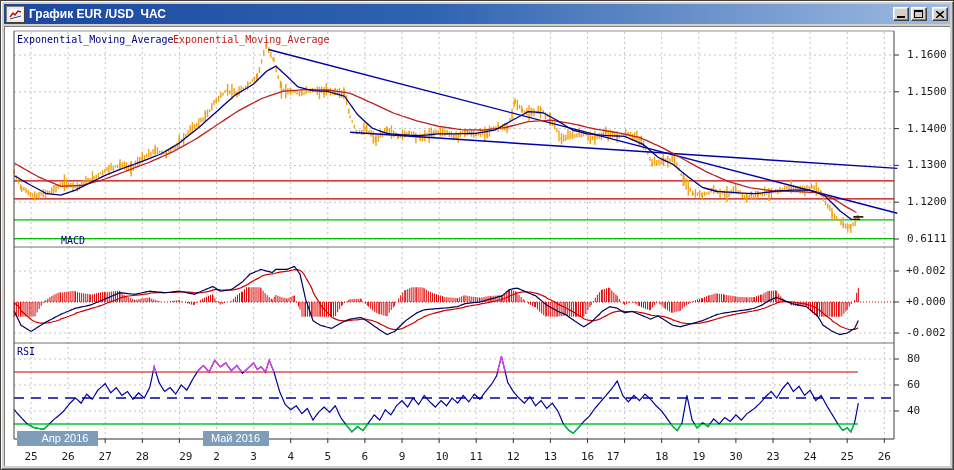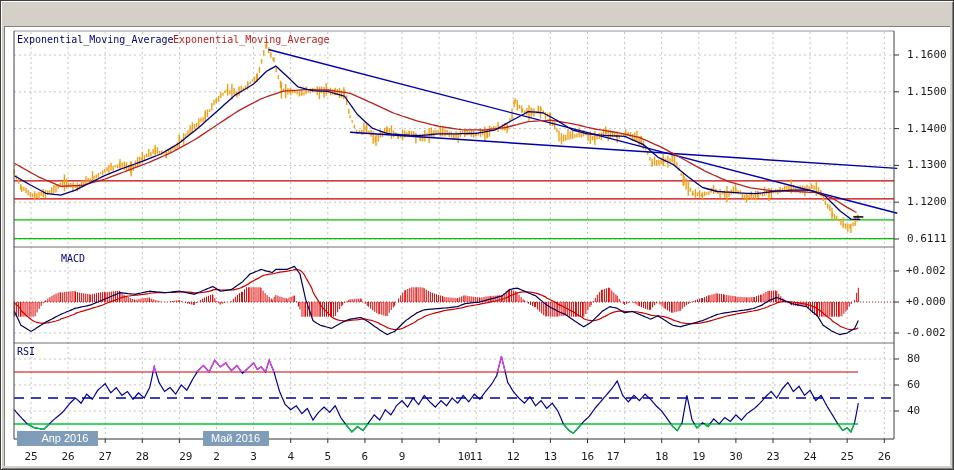--- a/index.html
+++ b/index.html
@@ -30,20 +30,44 @@
   .c-red{color:#C22020;}
   .tick{font:11px "DejaVu Sans Mono",monospace;color:#1a1a1a;white-space:pre;}
   .dlab{font:11px "DejaVu Sans Mono",monospace;color:#1a1a1a;text-align:center;}
   .badge{font:11px "Liberation Sans",sans-serif;color:#fff;background:#7F9DB9;text-align:center;
          height:15px;line-height:15px;}
 </style>
 </head>
 <body>
 
 <div class="window">
+  <div class="titlebar">
+    <span class="wicon">
+      <svg width="13" height="11" viewBox="0 0 13 11">
+        <rect x="0" y="0" width="13" height="11" fill="#fff"></rect>
+        <polyline points="1,8 4,4 6,6 9,2 12,3" fill="none" stroke="#C00000" stroke-width="1.4"></polyline>
+        <polyline points="1,10 12,7" fill="none" stroke="#2040A0" stroke-width="1"></polyline>
+      </svg>
+    </span>
+    <span class="wtitle">График EUR /USD  ЧАС</span>
+    <span class="wbtns">
+      <span class="tbtn">
+          <span class="g-min"></span>
+        </span>
+      <span class="tbtn">
+          <span class="g-max"></span>
+        </span>
+      <span class="tbtn close">
+        <svg class="g-x" width="8" height="7" viewBox="0 0 8 7">
+          <line x1="0" y1="0" x2="8" y2="7" stroke="#000" stroke-width="1.6"></line>
+          <line x1="8" y1="0" x2="0" y2="7" stroke="#000" stroke-width="1.6"></line>
+        </svg>
+      </span>
+    </span>
+  </div>
   <div class="client"></div>
   <svg id="plot" width="954" height="470">
       <g>
         <line x1="30" y1="31" x2="30" y2="438" stroke="#C4C4C4" stroke-width="1" stroke-dasharray="2,3"></line>
         <line x1="67.1" y1="31" x2="67.1" y2="438" stroke="#C4C4C4" stroke-width="1" stroke-dasharray="2,3"></line>
         <line x1="104.2" y1="31" x2="104.2" y2="438" stroke="#C4C4C4" stroke-width="1" stroke-dasharray="2,3"></line>
         <line x1="141.3" y1="31" x2="141.3" y2="438" stroke="#C4C4C4" stroke-width="1" stroke-dasharray="2,3"></line>
         <line x1="178.4" y1="31" x2="178.4" y2="438" stroke="#C4C4C4" stroke-width="1" stroke-dasharray="2,3"></line>
         <line x1="215.5" y1="31" x2="215.5" y2="438" stroke="#C4C4C4" stroke-width="1" stroke-dasharray="2,3"></line>
         <line x1="252.60000000000002" y1="31" x2="252.60000000000002" y2="438" stroke="#C4C4C4" stroke-width="1" stroke-dasharray="2,3"></line>
@@ -1037,21 +1061,21 @@
           <rect x="13" y="342" width="880" height="29"></rect>
         </clipPath>
         <clipPath id="clip-os">
           <rect x="13" y="423" width="880" height="15"></rect>
         </clipPath>
       </defs>
     </svg>
   <div id="labels">
     <div class="ind c-blue" style="left:16px;top:33px;">Exponential_Moving_Average</div>
     <div class="ind c-red" style="left:172px;top:33px;">Exponential_Moving_Average</div>
-    <div class="ind c-blue" style="left:16px;top:252px;padding-left:44px;">MACD</div>
+    <div class="ind c-blue" style="left:16px;top:234px;padding-left:44px;">MACD</div>
     <div class="ind c-blue" style="left:16px;top:345px;">RSI</div>
   <div class="tick" style="left: 906px; top: 47px;">1.1600</div>
       <div class="tick" style="left: 906px; top: 83.8px;">1.1500</div>
       <div class="tick" style="left: 906px; top: 120.6px;">1.1400</div>
       <div class="tick" style="left: 906px; top: 157.4px;">1.1300</div>
       <div class="tick" style="left: 906px; top: 194.2px;">1.1200</div>
       <div class="tick" style="left: 906px; top: 231px;">0.6111</div>
       <div class="tick" style="left: 905px; top: 263px;">+0.002</div>
       <div class="tick" style="left: 905px; top: 294px;">+0.000</div>
       <div class="tick" style="left: 905px; top: 325px;">-0.002</div>
@@ -1062,21 +1086,21 @@
       <div class="dlab" style="left: 54.1px; top: 449px; width: 26px;">26</div>
       <div class="dlab" style="left: 91.2px; top: 449px; width: 26px;">27</div>
       <div class="dlab" style="left: 128.3px; top: 449px; width: 26px;">28</div>
       <div class="dlab" style="left: 165.4px; top: 449px; width: 26px; text-align: right;">29</div>
       <div class="dlab" style="left: 202.5px; top: 449px; width: 26px;">2</div>
       <div class="dlab" style="left: 239.6px; top: 449px; width: 26px;">3</div>
       <div class="dlab" style="left: 276.7px; top: 449px; width: 26px;">4</div>
       <div class="dlab" style="left: 313.8px; top: 449px; width: 26px;">5</div>
       <div class="dlab" style="left: 350.9px; top: 449px; width: 26px;">6</div>
       <div class="dlab" style="left: 388px; top: 449px; width: 26px;">9</div>
-      <div class="dlab" style="left: 450px; top: 449px; width: 26px;">10</div>
+      <div class="dlab" style="left: 428px; top: 449px; width: 26px;">10</div>
       <div class="dlab" style="left: 462.2px; top: 449px; width: 26px;">11</div>
       <div class="dlab" style="left: 499.3px; top: 449px; width: 26px;">12</div>
       <div class="dlab" style="left: 536.4px; top: 449px; width: 26px;">13</div>
       <div class="dlab" style="left: 573.5px; top: 449px; width: 26px;">16</div>
       <div class="dlab" style="left: 599px; top: 449px; width: 26px; text-align: center;">17</div>
       <div class="dlab" style="left: 647.7px; top: 449px; width: 26px;">18</div>
       <div class="dlab" style="left: 684.8px; top: 449px; width: 26px;">19</div>
       <div class="dlab" style="left: 721.9px; top: 449px; width: 26px;">30</div>
       <div class="dlab" style="left: 759px; top: 449px; width: 26px;">23</div>
       <div class="dlab" style="left: 796.1px; top: 449px; width: 26px;">24</div>

